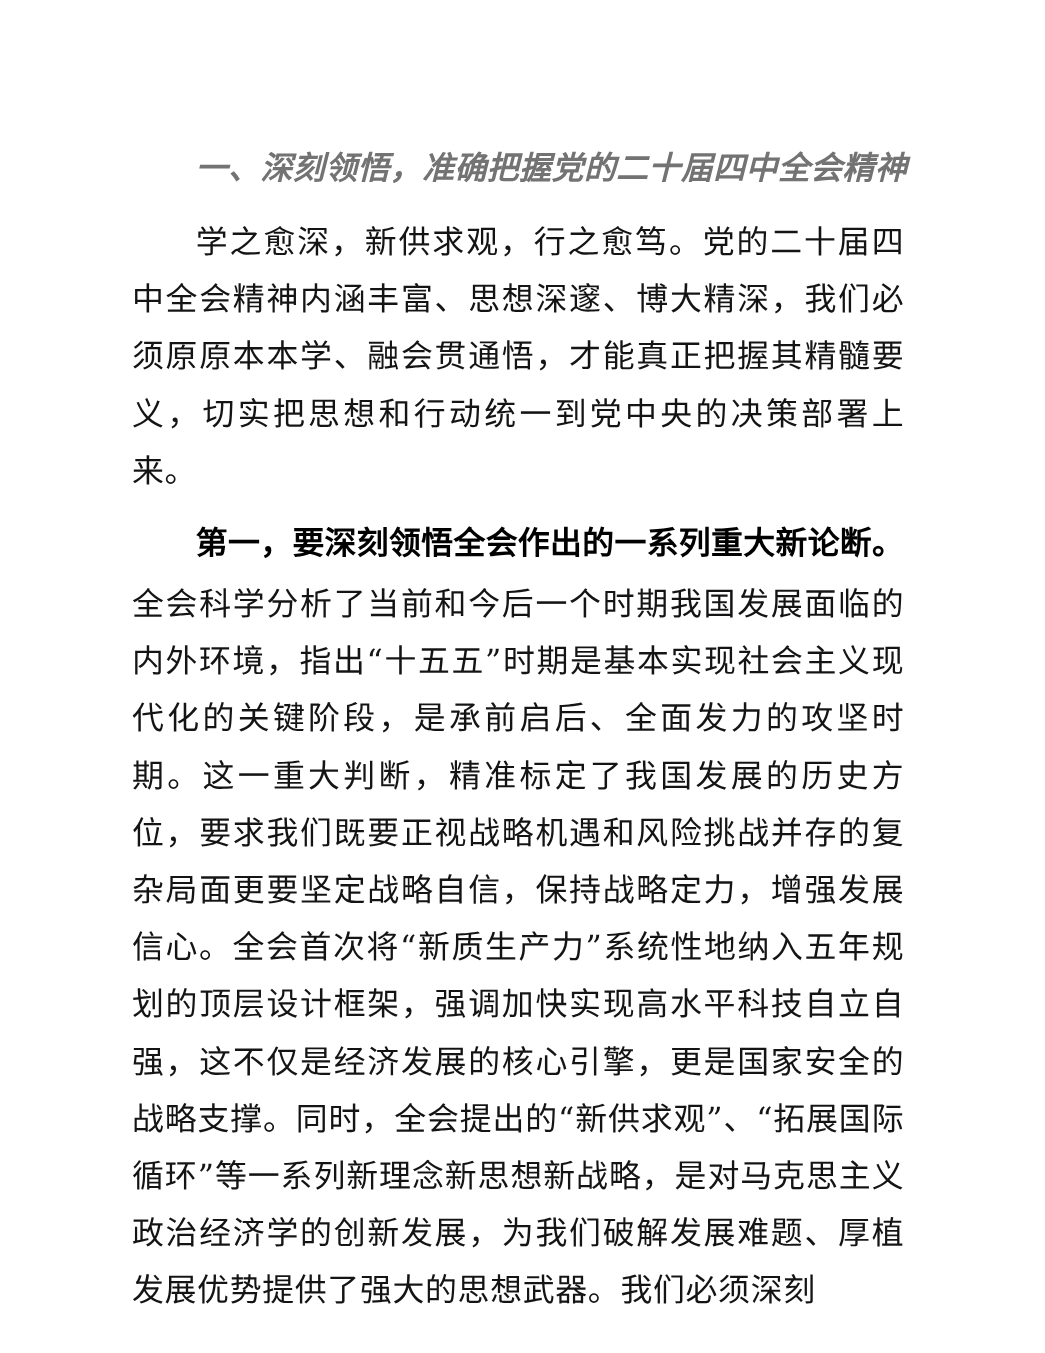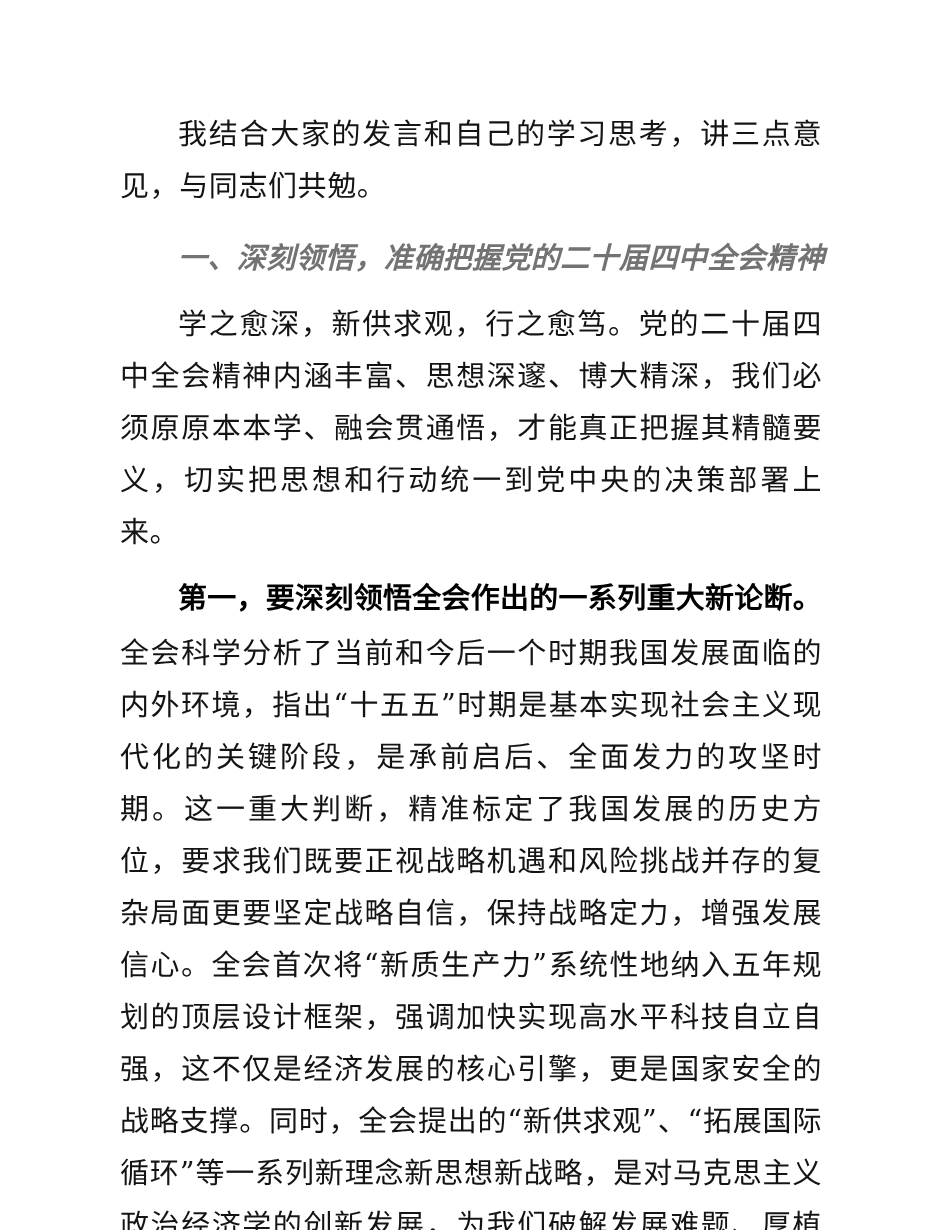--- a/index.html
+++ b/index.html
@@ -73,21 +73,20 @@
     letter-spacing: 0.2px;
     color: #000000;
   }
 </style>
 </head>
 <body>
 
 <div class="page">
   <div class="content">
 
-    <p class="para">我结合大家的发言和自己的学习思考，讲三点意见，与同志们共勉。</p>
 
     <div class="gap-md"></div>
 
     <h2 class="heading">一、深刻领悟，准确把握党的二十届四中全会精神</h2>
 
     <div class="gap-sm"></div>
 
     <p class="para">学之愈深，新供求观，行之愈笃。党的二十届四中全会精神内涵丰富、思想深邃、博大精深，我们必须原原本本学、融会贯通悟，才能真正把握其精髓要义，切实把思想和行动统一到党中央的决策部署上来。</p>
 
     <div class="gap-sm"></div>

